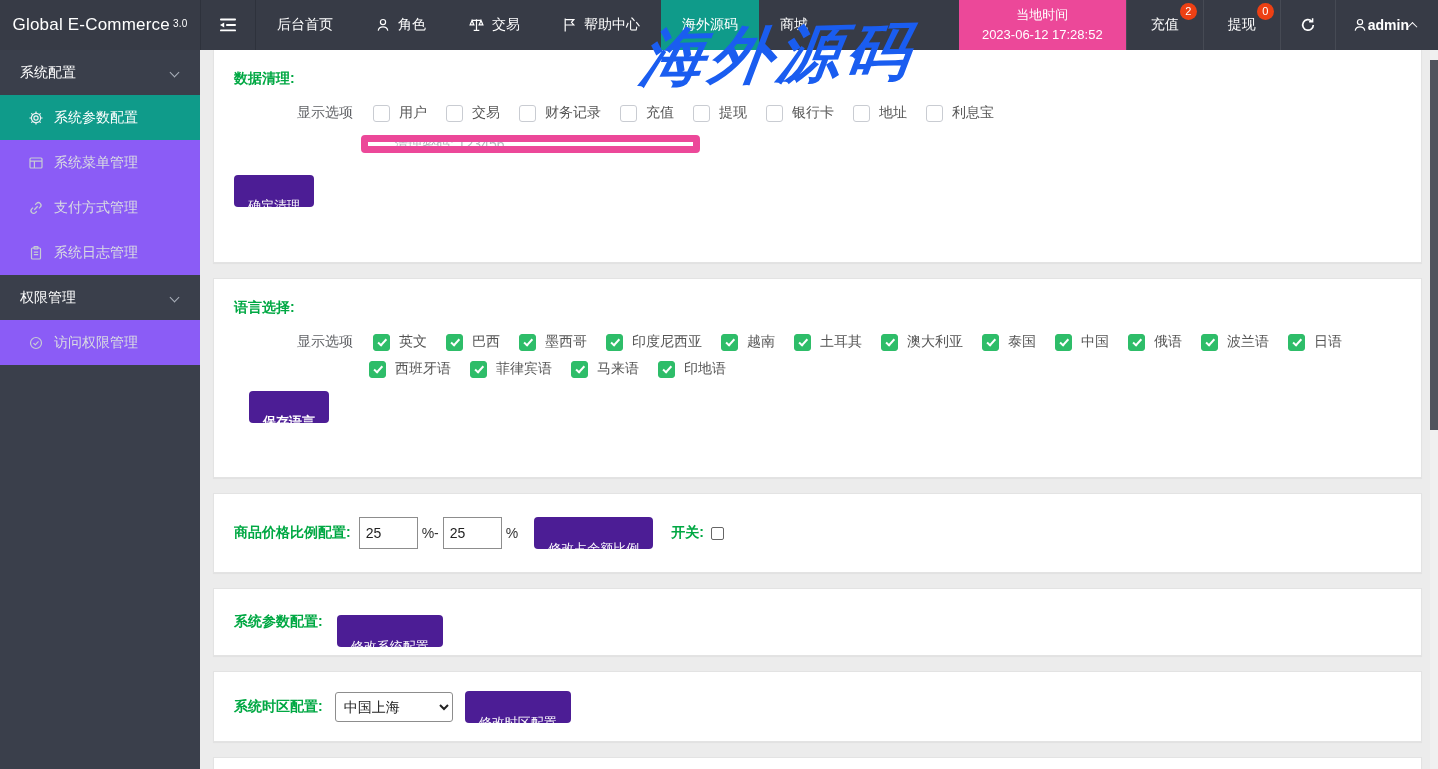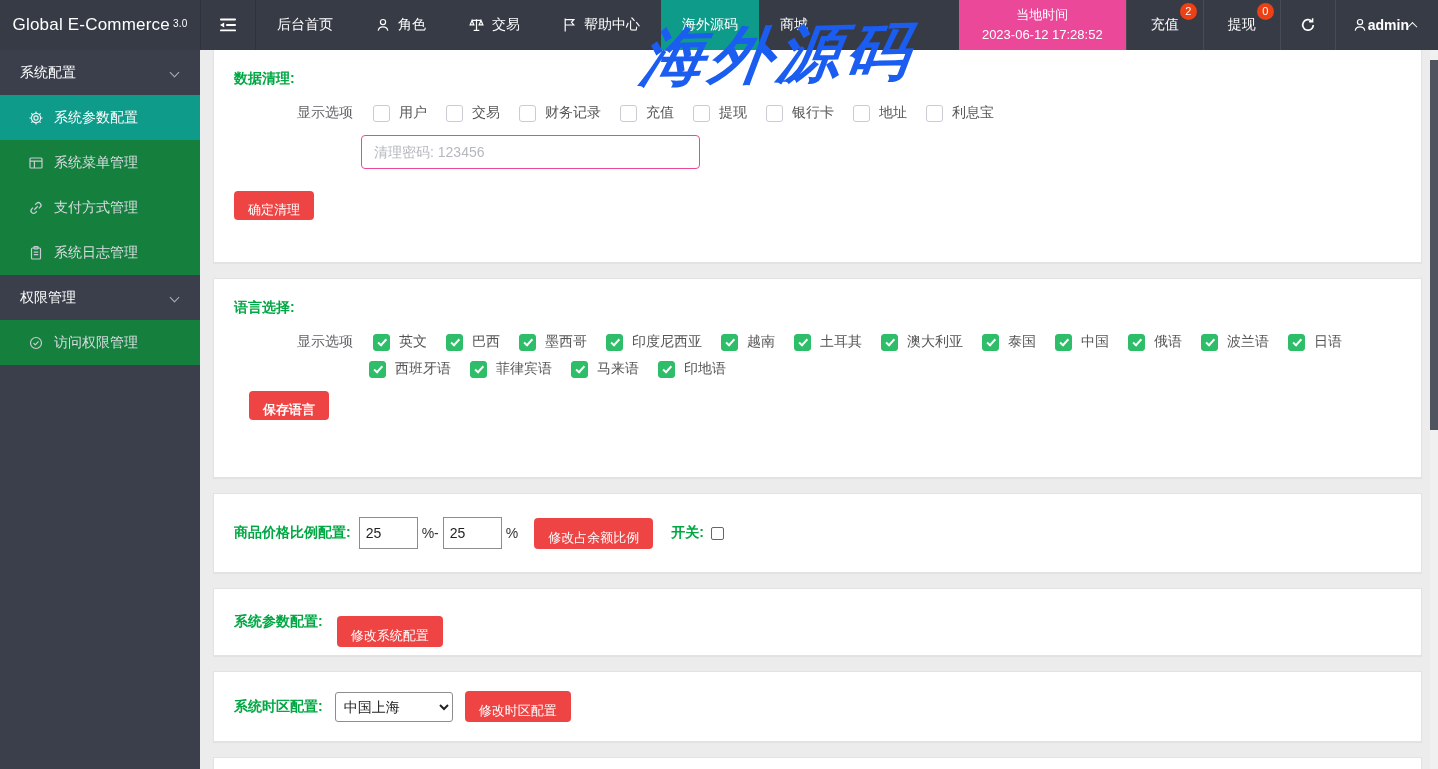--- a/index.html
+++ b/index.html
@@ -20,21 +20,21 @@
   .badge { position:absolute; top:3px; right:6px; background:#ed4014; color:#fff; font-size:11px; line-height:17px; min-width:17px; height:17px; border-radius:9px; text-align:center; padding:0 4px; }
   .refresh-cell { padding:0 18px; }
   .admin-cell { font-weight:bold; padding:0 22px 0 16px; }
   .chev { display:inline-block; border-style:solid; border-color:#fff; border-width:0 1.5px 1.5px 0; padding:3px; }
   .chev.up { transform:rotate(-135deg) translate(-1px,-1px); }
   .chev.down { transform:rotate(45deg); border-color:#aab0bb; }
 
   
   .sidebar { position:absolute; top:50px; left:0; width:200px; height:719px; background:#3a3f4b; z-index:4; }
   .side-group-header { height:45px; display:flex; align-items:center; justify-content:space-between; padding:0 22px 0 20px; color:#fff; font-size:14px; cursor:pointer; background:#3a3f4b;gap:11px; }
-  .side-items { background:#15803d; }
+  .side-items { background:#8b5cf6; }
   .side-item { height:45px; display:flex; align-items:center; gap:10px; padding-left:28px; color:#d9dce2; font-size:14px; cursor:pointer; }
   .side-item.active { background:#0f9b8a; color:#fff; }
   .sicon { display:inline-flex; width:16px; height:16px; align-items:center; justify-content:center; }
 
   
   .content { position:absolute; top:50px; left:200px; width:1238px; height:719px; background:#ececec; overflow:hidden; }
   .card { background:#fff; border:1px solid #e3e3e3; margin:0 16px 15px 13px; box-shadow:0 1px 1px rgba(0,0,0,.04); }
   .card.c1 { height:213px; border-top:none; }
   .card.c2 { height:200px; }
   .card.c3 { height:80px; display:flex; align-items:center; padding-left:20px; }
@@ -47,24 +47,24 @@
 
   .opt-row { display:flex; align-items:center; margin:16px 4px 0 83px; flex-wrap:nowrap; }
   .opt-row.second { margin:9px 0 0 147px;padding-left:8px; }
   .opt-label { font-size:14px; color:#606266; margin-right:20px; }
   .cb-item { display:inline-flex; align-items:center; margin-right:19px; cursor:pointer; }
   .cb { position:relative; width:17px; height:17px; border:1px solid #c9ccd2; border-radius:3px; background:#fff; margin-right:9px; flex:none; }
   .cb.checked { background:#2ebd69; border-color:#2ebd69; }
   .tick { position:absolute; left:5.5px; top:2px; width:4.5px; height:8.5px; border-right:2px solid #fff; border-bottom:2px solid #fff; transform:rotate(42deg); }
   .cb-label { font-size:14px; color:#555; white-space:nowrap; }
 
-  .pwd-input { display:block; margin:13px 0 0 147px; width:339px; height:34px; border:1px solid #ec4899; border-radius:4px; padding:0 12px; font-size:14px; color:#606266; outline:none; font-family:inherit; }
+  .pwd-input { display:block; margin:13px 0 0 147px; width:339px; height:18px; border:7px solid #ec4899; border-radius:4px; padding:0 26px; font-size:14px; color:#606266; outline:none; font-family:inherit; }
   .pwd-input::placeholder { color:#b4b8bf; }
 
-  .btn { display:inline-block; background:#ef4444; color:#fff; border:none; border-radius:4px; height:29px; line-height:29px; padding:4px 14px; font-size:13px; cursor:pointer; font-family:inherit; }
+  .btn { display:inline-block; background:#4c1d95; color:#fff; border:none; border-radius:4px; height:29px; line-height:29px; padding:16px 14px; font-size:13px; cursor:pointer; font-family:inherit; }
   .btn.m1 { margin:22px 0 0 20px; }
   .btn.m2 { margin:13px 0 4px 35px;font-weight:bold; }
   .btn.tall { height:31px; line-height:31px; }
 
   .num-input { width:59px; height:32px; border:1px solid #8d8d8d; border-radius:0; padding:0 2px 0 6px; font-size:14px; color:#222; outline:none; font-family:inherit; }
   .pct { font-size:14px; color:#333; margin:0 4px; }
   .switch-label { margin-left:18px; }
   .switch-box { width:13px; height:13px; border:1px solid #666; border-radius:2px; background:#fff; margin-left:7px; cursor:pointer; }
 
   .tz-select { margin-left:12px; width:118px; height:30px; border:1px solid #8d8d8d; border-radius:3px; font-size:14px; color:#222; padding:0 4px; background:#fff; font-family:inherit; }

